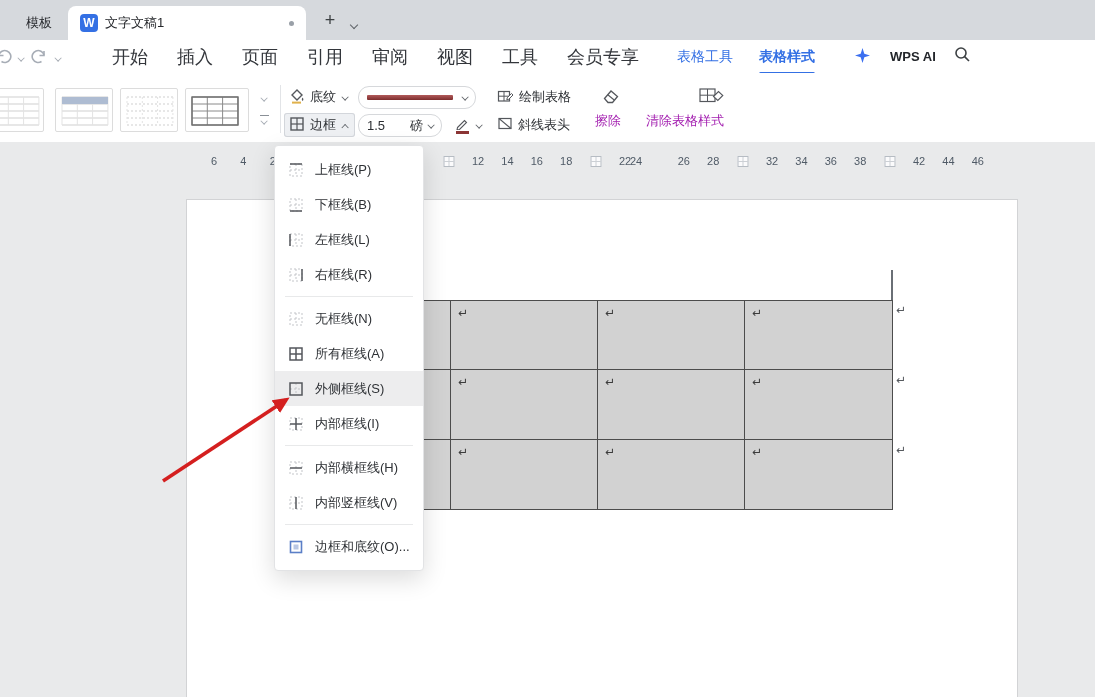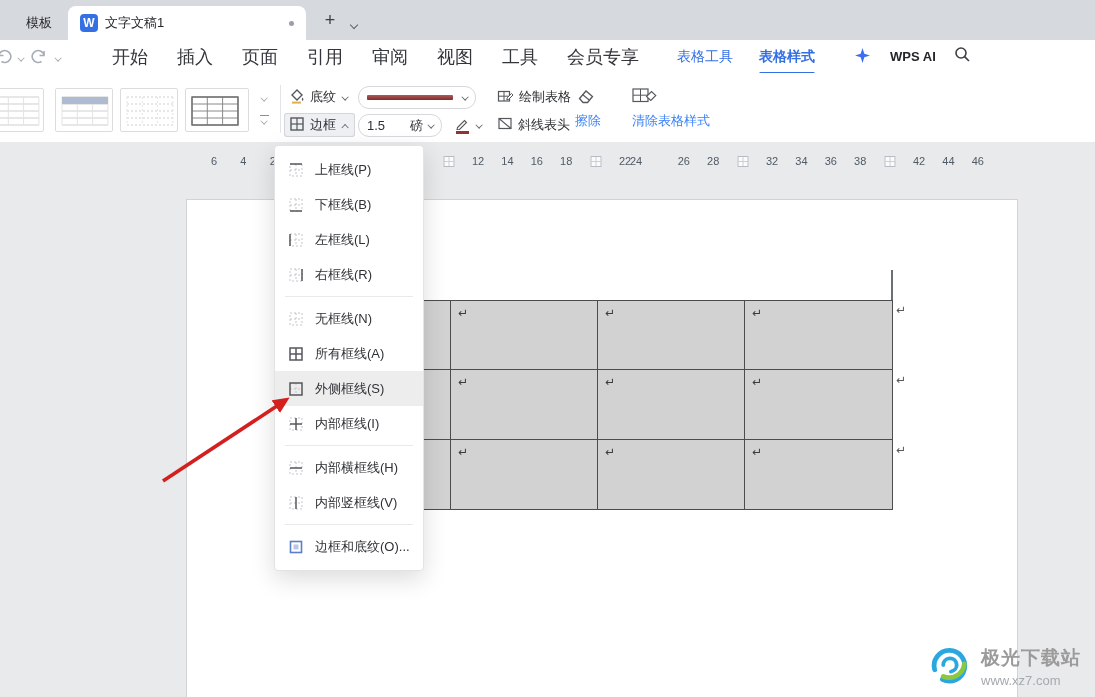--- a/index.html
+++ b/index.html
@@ -44,21 +44,21 @@
   .gallery-nav{position:absolute;left:255px;top:15px;width:18px;height:44px;display:flex;flex-direction:column;align-items:center;justify-content:space-around;}
   .gal-more-bar{width:9px;height:1.5px;background:#8a9097;margin-bottom:1px;}
   .vsep{position:absolute;top:12px;width:1px;height:48px;background:#e2e4e7;}
   .tb-btn{position:absolute;display:flex;align-items:center;gap:5px;font-size:13px;color:#2c2f33;height:24px;padding:0 5px;border-radius:3px;cursor:default;white-space:nowrap;}
   .tb-btn.pressed{background:#eef0f3;box-shadow:inset 0 0 0 1px #d3d6db;}
   .combo{position:absolute;background:#fff;border:1px solid #d6d8db;border-radius:11px;display:flex;align-items:center;font-size:13px;color:#2c2f33;}
   .line-preview{width:86px;height:5px;margin-left:8px;background:linear-gradient(#b25a5a,#7c2d2d);border-radius:1px;}
   .combo .endchev{margin-left:auto;margin-right:5px;}
   .pen-col{display:flex;flex-direction:column;align-items:center;line-height:0;}
   .pen-bar{width:13px;height:3px;background:#8b3535;margin-top:1px;}
-  .bigbtn{position:absolute;display:flex;flex-direction:column;align-items:flex-start;justify-content:center;gap:5px;font-size:13px;color:#3b82f6;cursor:default;white-space:nowrap;}
+  .bigbtn{position:absolute;display:flex;flex-direction:column;align-items:flex-end;justify-content:center;gap:5px;font-size:13px;color:#a21caf;cursor:default;white-space:nowrap;}
 
   
   .docarea{position:absolute;left:0;top:142px;width:100%;height:555px;background:#e9eaeb;}
   .ruler{position:absolute;left:0;top:11px;width:100%;height:18px;}
   .rtick{position:absolute;top:2px;transform:translateX(-50%);font-size:11px;color:#4f5a66;}
   .rgrid{position:absolute;top:3px;width:11px;height:11px;transform:translateX(-50%);background:#fbfbfc;border:1px solid #b6bcc3;
          background-image:linear-gradient(#ccd0d5,#ccd0d5),linear-gradient(#ccd0d5,#ccd0d5);
          background-size:1px 100%,100% 1px;background-position:center;background-repeat:no-repeat;}
   .page{position:absolute;left:187px;top:58px;width:830px;height:497px;background:#fff;box-shadow:0 0 0 1px #d2d3d5;}
   .dtable{position:absolute;left:116px;top:100px;width:590px;height:210px;display:grid;grid-template-columns:repeat(4,1fr);grid-template-rows:repeat(3,1fr);border:1px solid #4c4c4c;background:#d2d2d2;}
@@ -462,27 +462,14 @@
 
   <svg class="arrow" width="1095" height="697" viewBox="0 0 1095 697">
     <defs>
       <marker id="ah" markerWidth="4.6" markerHeight="4.2" refX="3.4" refY="2.1" orient="auto">
         <path d="M0 0 L4.6 2.1 L0 4.2 Z" fill="#d41f1f"></path>
       </marker>
     </defs>
     <line x1="163" y1="481" x2="286" y2="400" stroke="#d41f1f" stroke-width="3.6" marker-end="url(#ah)"></line>
   </svg>
 
-  <div class="watermark">
-    <span>
-      <svg width="46" height="46" viewBox="0 0 48 48">
-        <path d="M9 30 a16 16 0 1 1 8 10" fill="none" stroke="#2ba7e0" stroke-width="5" stroke-linecap="round"></path>
-        <path d="M40 24 a16 16 0 0 1 -22 13" fill="none" stroke="#8dc63f" stroke-width="5" stroke-linecap="round"></path>
-        <path d="M18 25 a7 7 0 1 1 8 7" fill="none" stroke="#2ba7e0" stroke-width="4" stroke-linecap="round"></path>
-      </svg>
-    </span>
-    <div class="wm-text">
-      <div class="wm-name">极光下载站</div>
-      <div class="wm-url">www.xz7.com</div>
-    </div>
-  </div>
 
 </div>
 
 </body></html>

